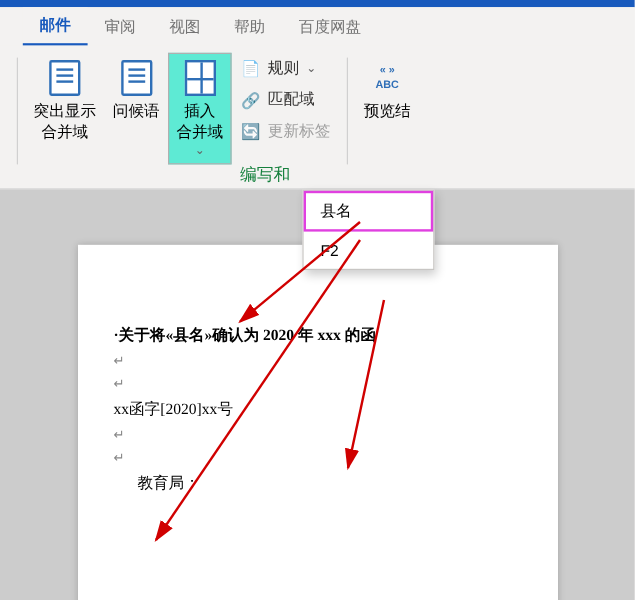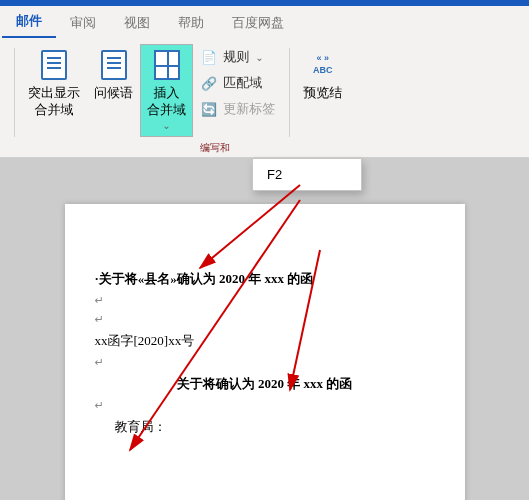--- a/index.html
+++ b/index.html
@@ -1,30 +1,30 @@
 <!DOCTYPE html>
 <html><head>
 <meta charset="utf-8">
 <style>
   * { box-sizing: border-box; margin: 0; padding: 0; }
   body { font-family: "Microsoft YaHei", sans-serif; font-size: 13px; background: #f3f2f1; width: 529px; height: 500px; overflow: hidden; position: relative; }
   .titlebar { background: #185abd; height: 6px; }
-  .tabs { background: #f3f2f1; border-bottom: 0; display: flex; padding-left: 2px; height: 32px; align-items: flex-end; }
+  .tabs { background: #f3f2f1; border-bottom: 0; display: flex; padding-left: 19px; height: 32px; align-items: flex-end; }
   .tab { padding: 6px 14px; cursor: pointer; color: #737373; }
   .tab.active { background: #f3f2f1; border-bottom: 2px solid #185abd; color: #185abd; font-weight:600; }
   .ribbon { background: #f3f2f1; padding: 6px 8px 2px; display: flex; border-bottom: 1px solid #d0d0d0; height: 120px; position:relative; }
   .sep { width:1px; background:#d0d0d0; margin:4px 6px 18px; }
   .group { display: flex; align-items: flex-start; }
   .rbtn { display: flex; flex-direction: column; align-items: center; padding: 4px 6px; min-width: 48px; cursor:pointer; text-align:center; line-height:1.3; border:1px solid transparent; }
   .rbtn .ico { width:32px; height:32px; margin-bottom:4px; display:flex; align-items:center; justify-content:center; }
   .rbtn.pressed { background:#5eead4; border-color:#b0b0b0; }
   .smallcol { display:flex; flex-direction:column; gap:4px; padding:2px 4px; }
   .smallitem { display:flex; align-items:center; gap:6px; cursor:pointer; padding:2px 4px; color:#323130; }
   .smallitem.dis { color:#a0a0a0; }
-  .glabel { position:absolute; bottom:2px; font-size:10px; color:#7f1d1d;text-align:right; }
+  .glabel { position:absolute; bottom:2px; font-size:14px; color:#15803d;text-align:right; }
   .dropdown { position:absolute; left:252px; top:158px; width:110px; background:#fff; border:1px solid #c8c6c4; box-shadow:2px 4px 8px rgba(0,0,0,.2); z-index:50; }
   .dropdown .item { padding:8px 14px; cursor:pointer; }
   .dropdown .item.hi { border:2px solid #e040e0; padding:6px 12px; }
   .docarea { background:#ccc; position:absolute; left:0; right:0; top:158px; bottom:0; padding-top:46px; }
   .page { background:#fff; margin:0 auto; width:400px; height:340px; padding:60px 30px 10px; box-shadow:0 0 6px rgba(0,0,0,.2); position:relative; font-family: SimSun, serif; font-size:13px; color:#000; }
   .para { margin:6px 0; }
   .ctr { text-align:center; }
   .rt { text-align:left; padding-right:20px; }
   .faint { color:#888; font-size:11px; }
   svg.arrow { position:absolute; left:0; top:0; width:529px; height:500px; pointer-events:none; z-index:60; }
@@ -101,27 +101,27 @@
   <div class="glabel" style="left:200px">编写和</div>
 </div>
 
 <div class="docarea">
   <div class="page">
     <div class="para" style="font-weight:bold">·关于将«县名»确认为 2020 年 xxx 的函</div>
     <div class="para faint">↵</div>
     <div class="para faint">↵</div>
     <div class="para rt">xx函字[2020]xx号</div>
     <div class="para faint">↵</div>
-    <div class="para ctr" style="font-weight:bold">关于将确认为 2020 年 xxx 的函</div>
     <div class="para faint">↵</div>
     <div class="para" style="padding-left:20px">教育局：</div>
   </div>
 </div>
 
 <div class="dropdown">
+  <div class="item hi">县名</div>
   <div class="item">F2</div>
 </div>
 
 <svg class="arrow">
   <defs>
     <marker id="ah" markerWidth="10" markerHeight="10" refX="8" refY="3" orient="auto">
       <path d="M0,0 L0,6 L9,3 z" fill="#d00000"></path>
     </marker>
   </defs>
   <line x1="300" y1="185" x2="200" y2="268" stroke="#d00000" stroke-width="2" marker-end="url(#ah)"></line>

